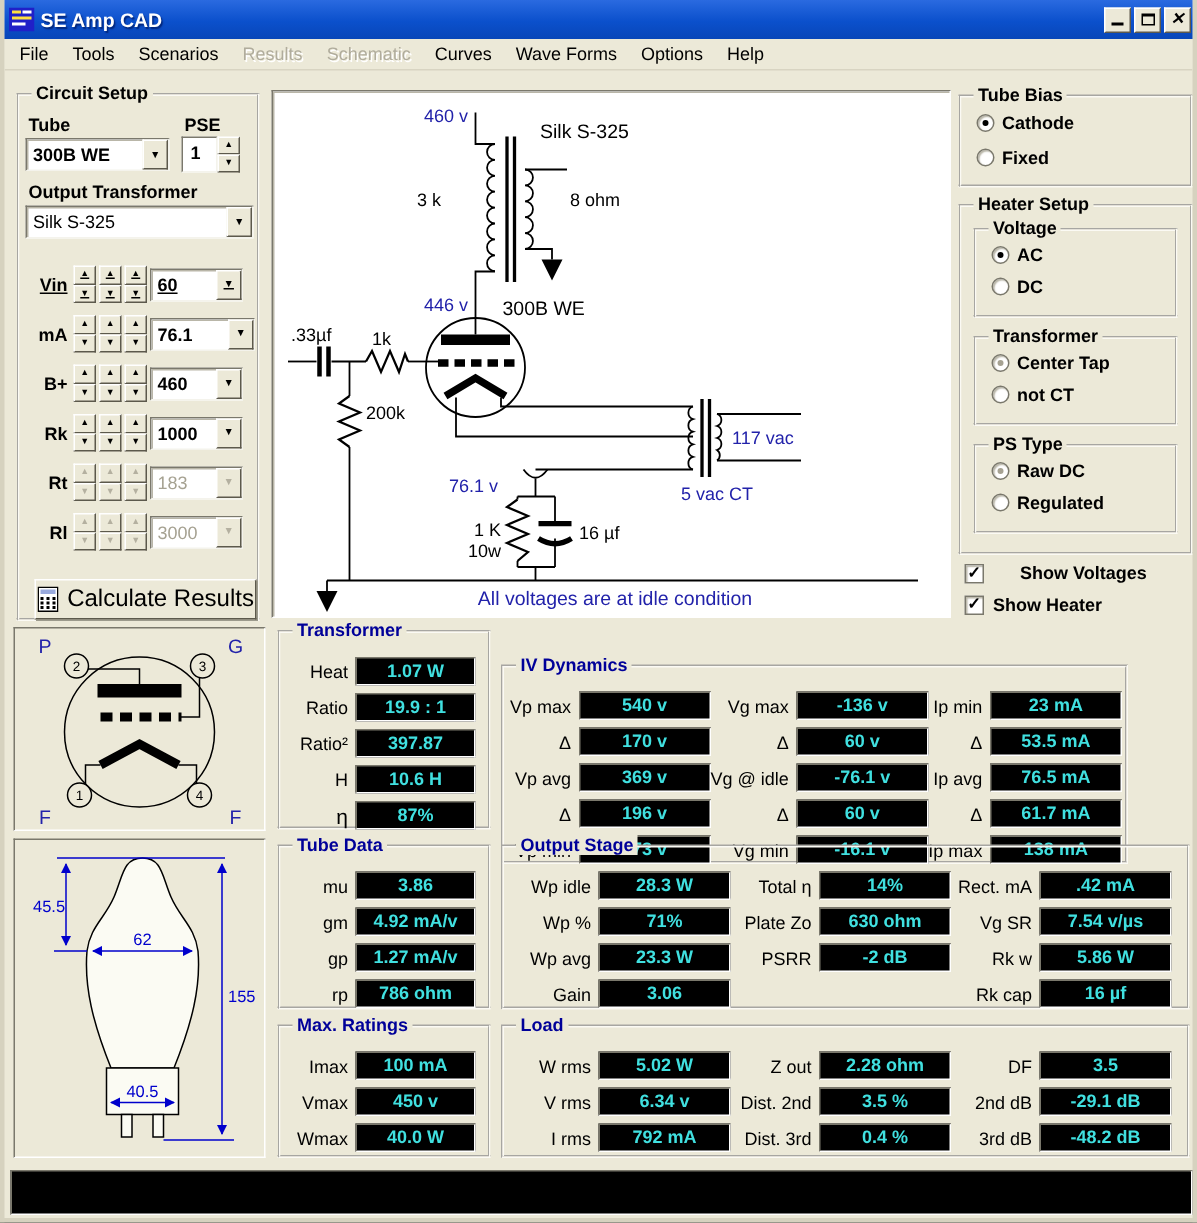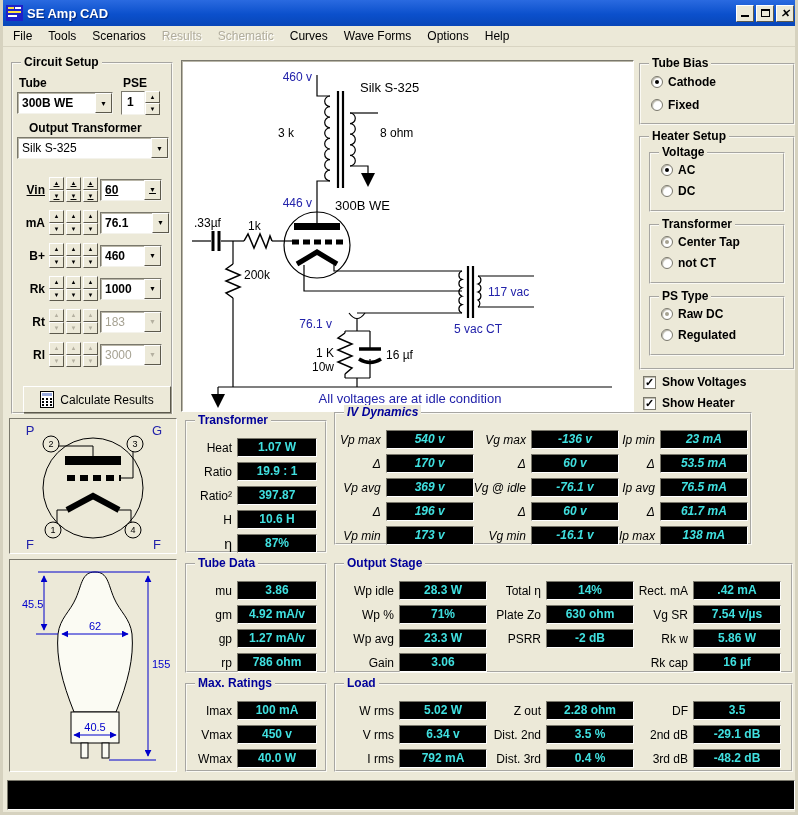--- a/index.html
+++ b/index.html
@@ -43,21 +43,21 @@
   .srow{position:absolute;display:flex;align-items:center;}
   .srow .slab{width:30px;text-align:right;font-size:12px;font-weight:bold;margin-right:4px;}
   .sp{width:15px;height:25px;display:flex;flex-direction:column;margin-right:2px;}
   .sb{flex:1;background:#ece9d8;border:1px solid;border-color:#fff #5c594c #5c594c #fff;
       display:flex;align-items:center;justify-content:center;}
   .sb.up::after{content:"▲";font-size:6px;color:#000;}
   .sb.dn::after{content:"▼";font-size:6px;color:#000;}
   .dim .sb.up::after,.dim .sb.dn::after{color:#b4b0a0;}
   .calcbtn{position:absolute;left:10px;top:322px;width:148px;height:27px;background:#ece9d8;
            border:1px solid;border-color:#fff #5c594c #5c594c #fff;box-shadow:1px 1px 0 #9c9a8c;
-           display:flex;align-items:center;justify-content:center;font-size:12px;color:#000;}
+           display:flex;align-items:center;justify-content:center;font-size:16px;color:#000;}
   .calcbtn svg{margin-right:6px;}
   .pse-box{position:absolute;display:flex;height:24px;}
   .pse-box .pval{width:24px;background:#fff;border:1px solid;border-color:#7a786c #f4f3ec #f4f3ec #7a786c;
                  font-size:12px;font-weight:bold;padding:3px 0 0 5px;}
   .pse-box .sp{height:24px;}
   
   .radio-row{display:flex;align-items:center;margin:0 0 9px 10px;}
   .radio{width:12px;height:12px;border-radius:50%;background:#fff;border:1px solid #7a786c;
          box-shadow:inset 1px 1px 1px #b9b6a8;margin-right:5px;position:relative;flex:0 0 auto;}
   .radio.sel::after{content:"";position:absolute;left:3px;top:3px;width:4px;height:4px;border-radius:50%;background:#000;}
@@ -129,21 +129,21 @@
       <span class="cval">300B WE</span>
       <span class="drop"></span>
     </div>
     <div class="pse-box" style="left:108px;top:27px;">
       <span class="pval">1</span>
       <span class="sp">
           <i class="sb up"></i>
           <i class="sb dn"></i>
         </span>
     </div>
-    <span class="cs-label" style="left:16px;top:57px;">Output Transformer</span>
+    <span class="cs-label" style="left:6px;top:57px;">Output Transformer</span>
     <div class="combo" style="left:4px;top:73px;width:152px;">
       <span class="cval" style="font-weight:normal;">Silk S-325</span>
       <span class="drop"></span>
     </div>
 
     <div class="srow" style="left:2px;top:113px;text-decoration:underline;">
       <span class="slab">Vin</span>
       <span class="sp">
           <i class="sb up"></i>
           <i class="sb dn"></i>
@@ -392,21 +392,21 @@
         <span class="radio sel gray"></span>
         <span class="rlab gray">Raw DC</span>
       </div>
       <div class="radio-row">
         <span class="radio"></span>
         <span class="rlab gray">Regulated</span>
       </div>
     </div>
   </div>
 
-  <div class="chk-row" style="left:640px;top:375px;">
+  <div class="chk-row" style="left:640px;top:375px;gap:18px;">
     <span class="chk"></span>
     <span class="rlab">Show Voltages</span>
   </div>
   <div class="chk-row" style="left:640px;top:396px;">
     <span class="chk"></span>
     <span class="rlab">Show Heater</span>
   </div>
 
   <div class="panel-sunken" style="position:absolute;left:6px;top:418px;width:168px;height:136px;">
     <svg width="166" height="134" viewBox="0 0 166 134">
@@ -489,21 +489,21 @@
           <span class="rlabel">H</span>
           <span class="vbox">10.6 H</span>
         </div>
       <div class="vrow">
           <span class="rlabel" style="font-size:14px;">η</span>
           <span class="vbox">87%</span>
         </div>
     </div>
   </div>
 
-  <div class="gbox" style="left:331px;top:412px;width:418px;height:133px;font-style:italic;">
+  <div class="gbox" style="left:331px;top:443px;width:418px;height:133px;">
     <span class="legend navy">IV Dynamics</span>
     <div class="cols">
       <div class="col">
         <div class="vrow">
             <span class="rlabel">Vp max</span>
             <span class="vbox">540 v</span>
           </div>
         <div class="vrow">
             <span class="rlabel">Δ</span>
             <span class="vbox">170 v</span>

